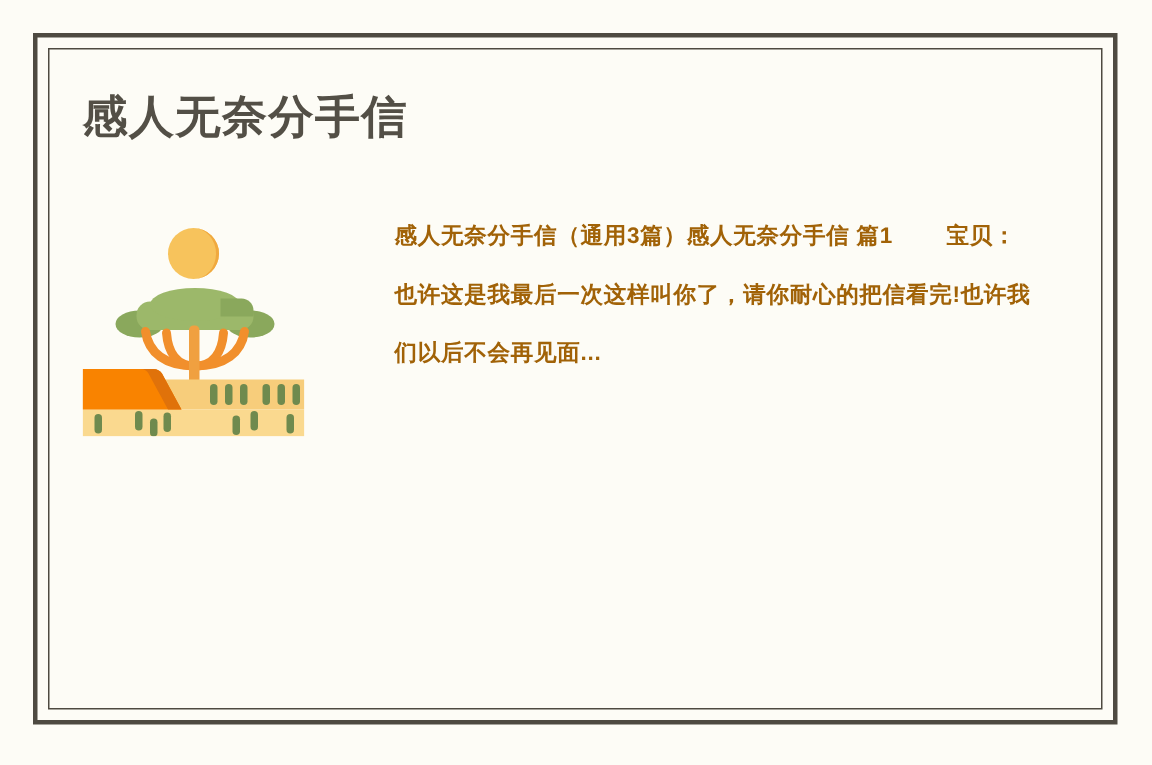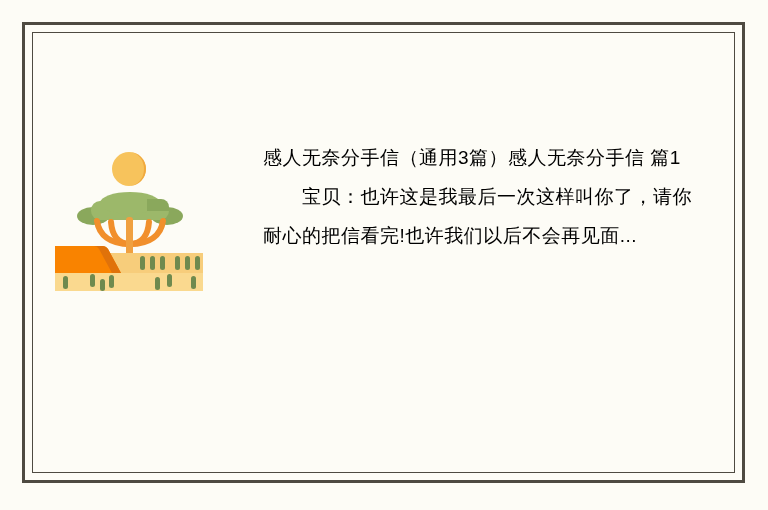--- a/index.html
+++ b/index.html
@@ -64,34 +64,35 @@
     height: 148px;
     overflow: hidden;
   }
   .thumb svg { display: block; }
 
   .body-text {
     position: absolute;
     left: 208px;
     top: 0;
     width: 430px;
-    font-size: 19px;
-    font-weight: normal;
-    color: #000000;
+    font-size: 15px;
+    font-weight: bold;
+    color: #a16207;
     line-height: 39px;
     letter-spacing: 0.5px;
     word-break: break-all;
   }
 </style>
 </head>
 <body>
 
 <div class="card">
   <div class="card-inner"></div>
 
+  <div class="title">感人无奈分手信</div>
 
   <div class="content">
 
     <div class="thumb">
       <svg width="148" height="148" viewBox="0 0 148 148">
 
         <circle cx="74" cy="26" r="17" fill="#f7c35c"></circle>
         <path d="M74 9 a17 17 0 0 1 0 34 a15 17 0 0 0 0 -34 z" fill="#f0a93f"></path>
 
         <ellipse cx="38" cy="73" rx="16" ry="9" fill="#8aa85c"></ellipse>

